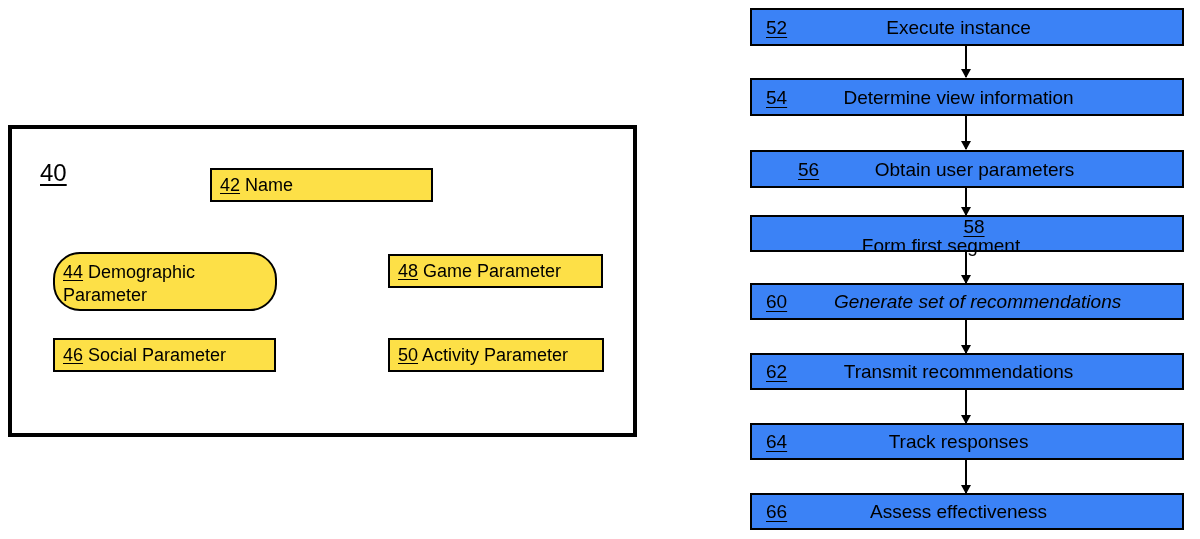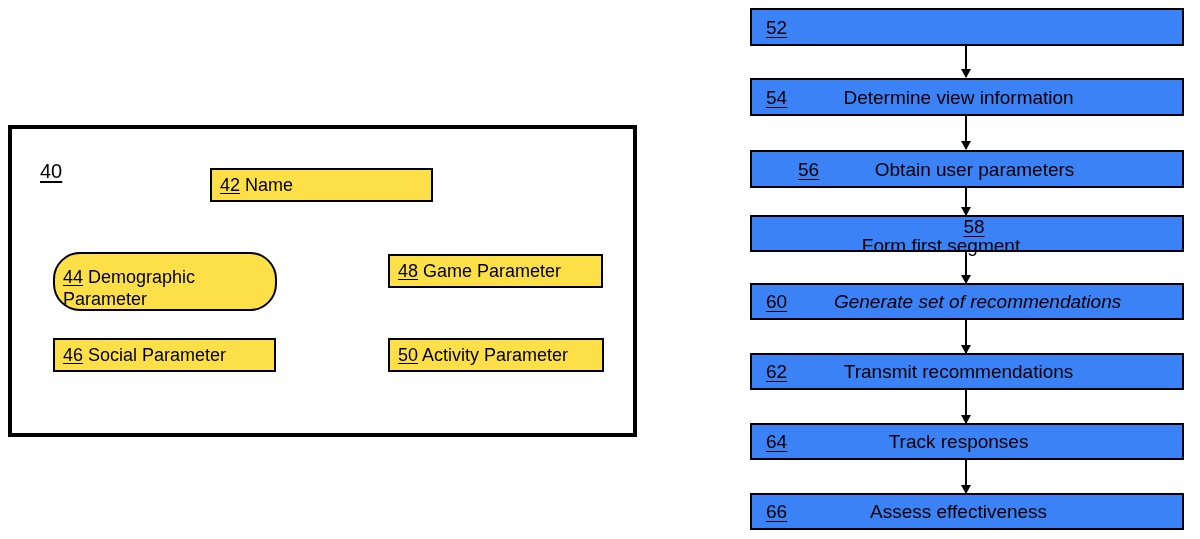--- a/index.html
+++ b/index.html
@@ -23,21 +23,21 @@
     top: 125px;
     width: 629px;
     height: 312px;
     border: 4px solid #000000;
     box-sizing: border-box;
     background: #ffffff;
   }
 
   .fig-ref {
     position: absolute;
-    font-size: 20px;
+    font-size: 24px;
     line-height: 1;
     text-decoration: underline;
     text-underline-offset: 3px;
     white-space: nowrap;
   }
 
   .inner-box {
     position: absolute;
     border: 2px solid #000000;
     box-sizing: border-box;
@@ -112,21 +112,21 @@
 <body>
 
 <div id="left-figure">
 
   <span class="fig-ref" style="left:28px; top:32px;">40</span>
 
   <div class="inner-box" style="left:198px; top:39px; width:223px; height:34px;">
     <span class="box-text"><span class="num">42</span> <span>Name</span></span>
   </div>
 
-  <div class="inner-box" style="left:41px; top:123px; width:224px; height:59px; align-items:center; padding-top:13px;border-radius:27px;">
+  <div class="inner-box" style="left:41px; top:123px; width:224px; height:59px; align-items:flex-start; padding-top:7px;border-radius:27px;">
     <span class="box-text"><span class="num">44</span> <span>Demographic
 Parameter</span></span>
   </div>
 
   <div class="inner-box" style="left:41px; top:209px; width:223px; height:34px;">
     <span class="box-text"><span class="num">46</span> <span>Social Parameter</span></span>
   </div>
 
   <div class="inner-box" style="left:376px; top:125px; width:215px; height:34px;">
     <span class="box-text"><span class="num">48</span> <span>Game Parameter</span></span>
@@ -134,20 +134,21 @@
 
   <div class="inner-box" style="left:376px; top:209px; width:216px; height:34px;">
     <span class="box-text"><span class="num">50</span> <span>Activity Parameter</span></span>
   </div>
 </div>
 
 <div id="flowchart">
 
   <div class="flow-step" style="top:8px; height:38px;">
     <span class="flow-num">52</span>
+    <span class="flow-label">Execute instance</span>
   </div>
   <div class="flow-arrow" style="top:46px; height:31px;"></div>
 
   <div class="flow-step" style="top:78px; height:38px;">
     <span class="flow-num">54</span>
     <span class="flow-label">Determine view information</span>
   </div>
   <div class="flow-arrow" style="top:116px; height:33px;"></div>
 
   <div class="flow-step" style="top:150px; height:38px;padding-left:32px;">

